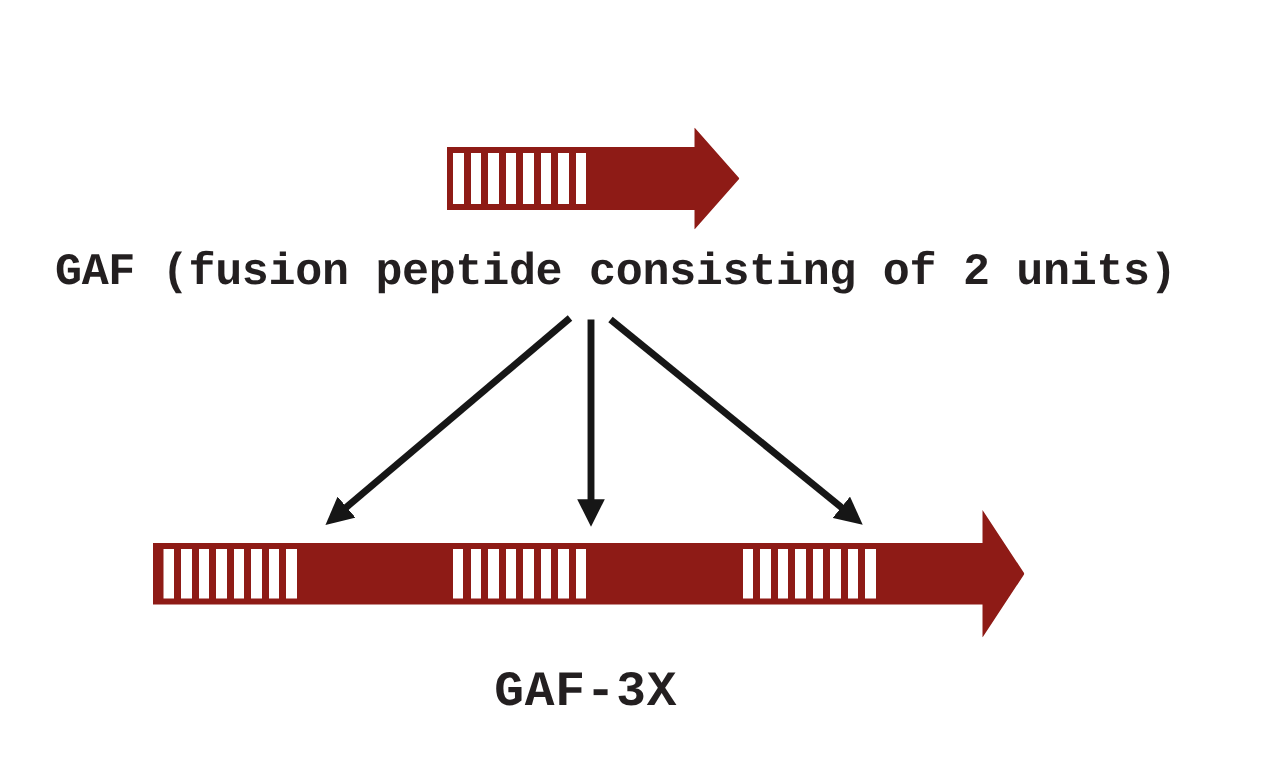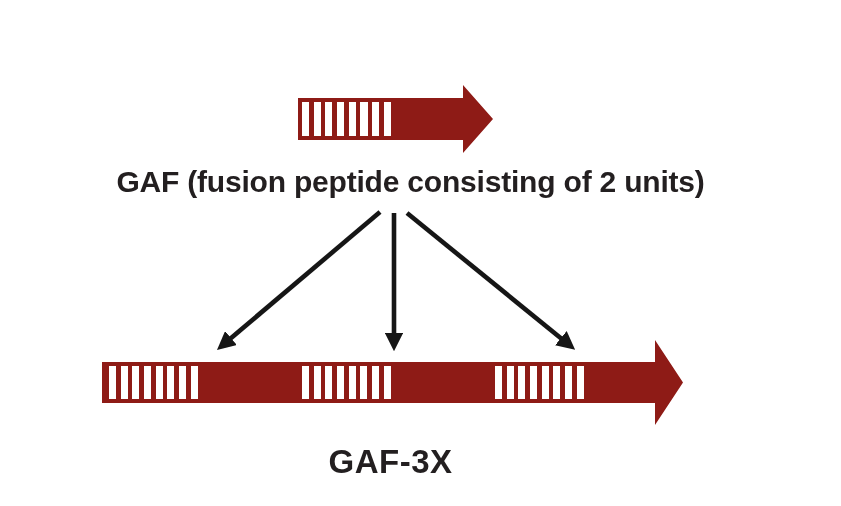--- a/index.html
+++ b/index.html
@@ -9,21 +9,21 @@
     --text-color:#231f20;
     --background:#ffffff;
   }
   *{margin:0;padding:0;box-sizing:border-box;}
   html,body{background:var(--background);}
   .canvas{
     position:relative;
     width:785px;height:506px;
     background:var(--background);
     overflow:hidden;
-    font-family:Liberation Sans, sans-serif;
+    font-family:Liberation Mono, monospace;
   }
   
   .gene-arrow{position:absolute;background:var(--arrow-red);}
   .gene-arrow.small{
     left:298px;top:85px;width:195px;height:68px;
     clip-path:polygon(0 13px,165px 13px,165px 0,195px 34px,165px 68px,165px 55px,0 55px);
   }
   .gene-arrow.large{
     left:102px;top:340px;width:581px;height:85px;
     clip-path:polygon(0 22px,553px 22px,553px 0,581px 42.5px,553px 85px,553px 63px,0 63px);

